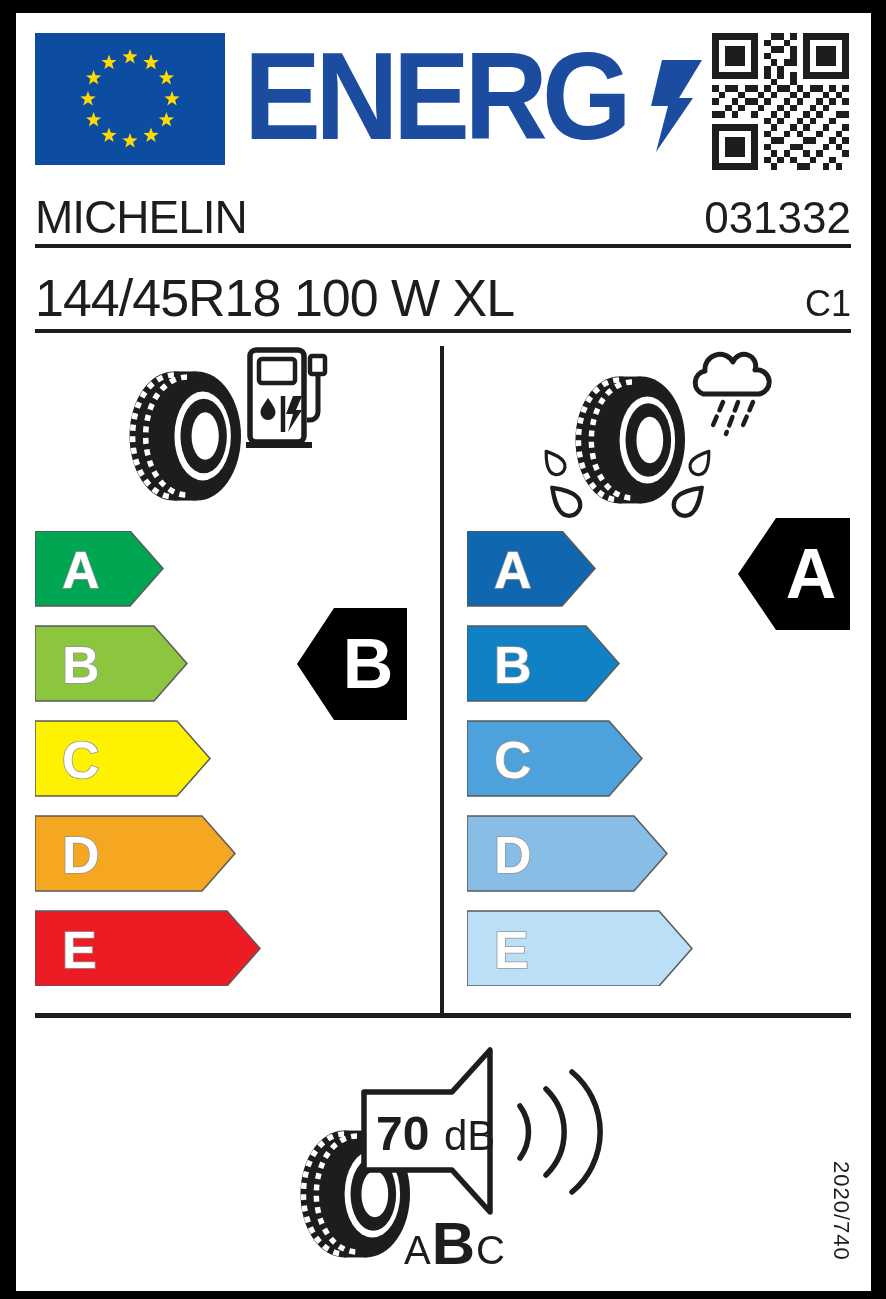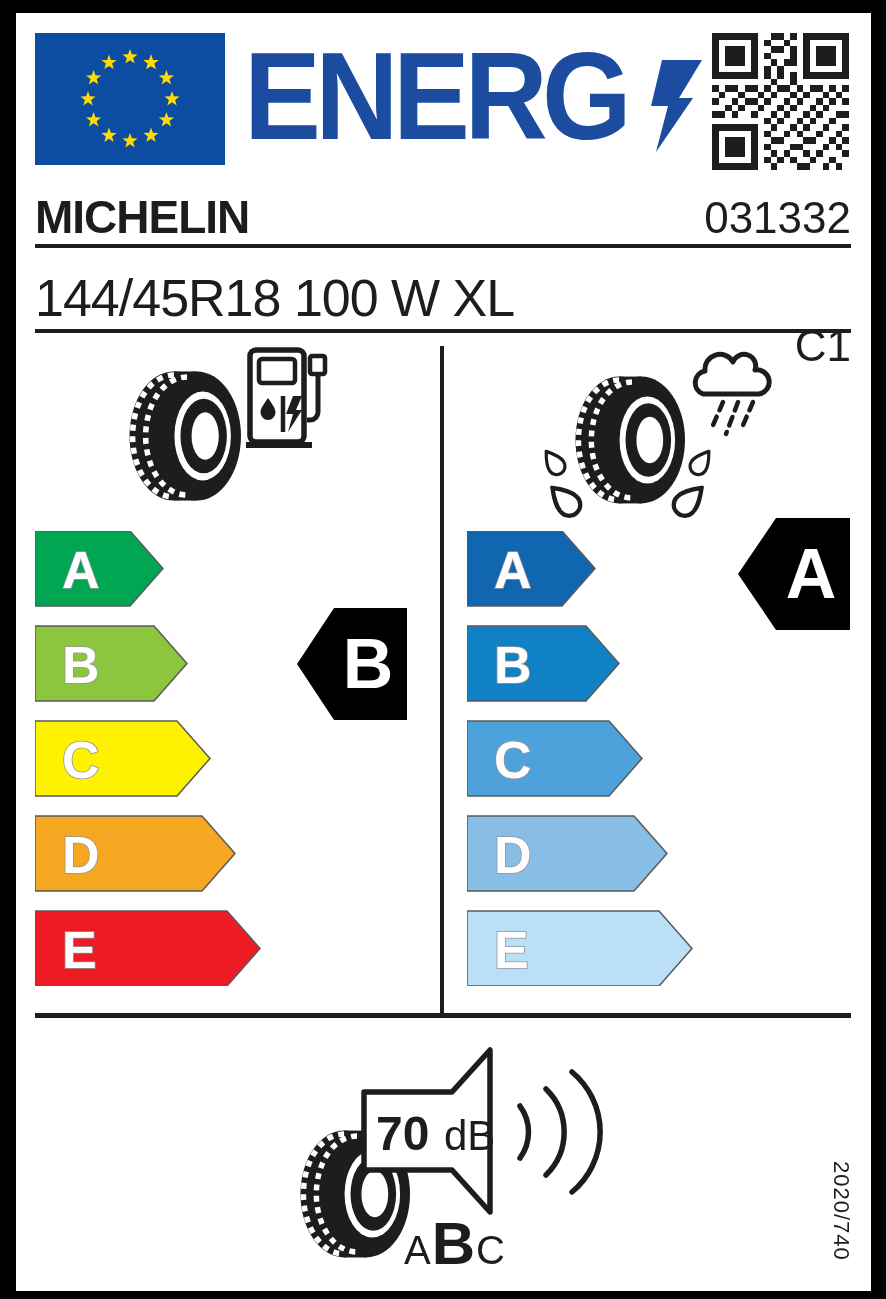--- a/index.html
+++ b/index.html
@@ -10,25 +10,25 @@
   .frame{position:absolute;inset:0;border-style:solid;border-color:#000;
     border-width:13px 15px 8px 16px;pointer-events:none;z-index:50;}
   .abs{position:absolute;}
   
   .energ{
     left:244px;top:34px;font-size:124px;line-height:1;font-weight:bold;
     letter-spacing:-6px;color:#1B4C9F;transform:scaleX(.93);transform-origin:left top;
     white-space:nowrap;
   }
   
-  .brand{left:35px;top:194px;font-size:46px;font-weight:bold;letter-spacing:-1px;line-height:1;}
+  .brand{left:35px;top:194px;font-size:46px;font-weight:normal;letter-spacing:-1px;line-height:1;}
   .code {right:35px;top:196px;font-size:44px;line-height:1;}
   .rule {left:35px;width:816px;height:4px;background:#1d1d1b;}
   .dims {left:35px;top:272px;font-size:52px;line-height:1;letter-spacing:-1px;}
-  .tclass{right:35px;top:286px;font-size:44px;line-height:1;margin-top:38px;}
+  .tclass{right:35px;top:286px;font-size:36px;line-height:1;}
   
   .vdivider{left:440px;top:346px;width:4px;height:668px;background:#1d1d1b;}
   .sep2{top:1013px;height:5px;}
   
   svg text{font-family:"Liberation Sans", sans-serif;}
   .grade-letter{font-size:52px;font-weight:bold;fill:#fff;stroke:#949599;stroke-width:1.6px;paint-order:stroke;}
   .sel-letter{font-size:70px;font-weight:bold;fill:#fff;}
   .spk-val{font-size:48px;font-weight:bold;fill:#1d1d1b;}
   .spk-unit{font-size:42px;fill:#1d1d1b;}
   

